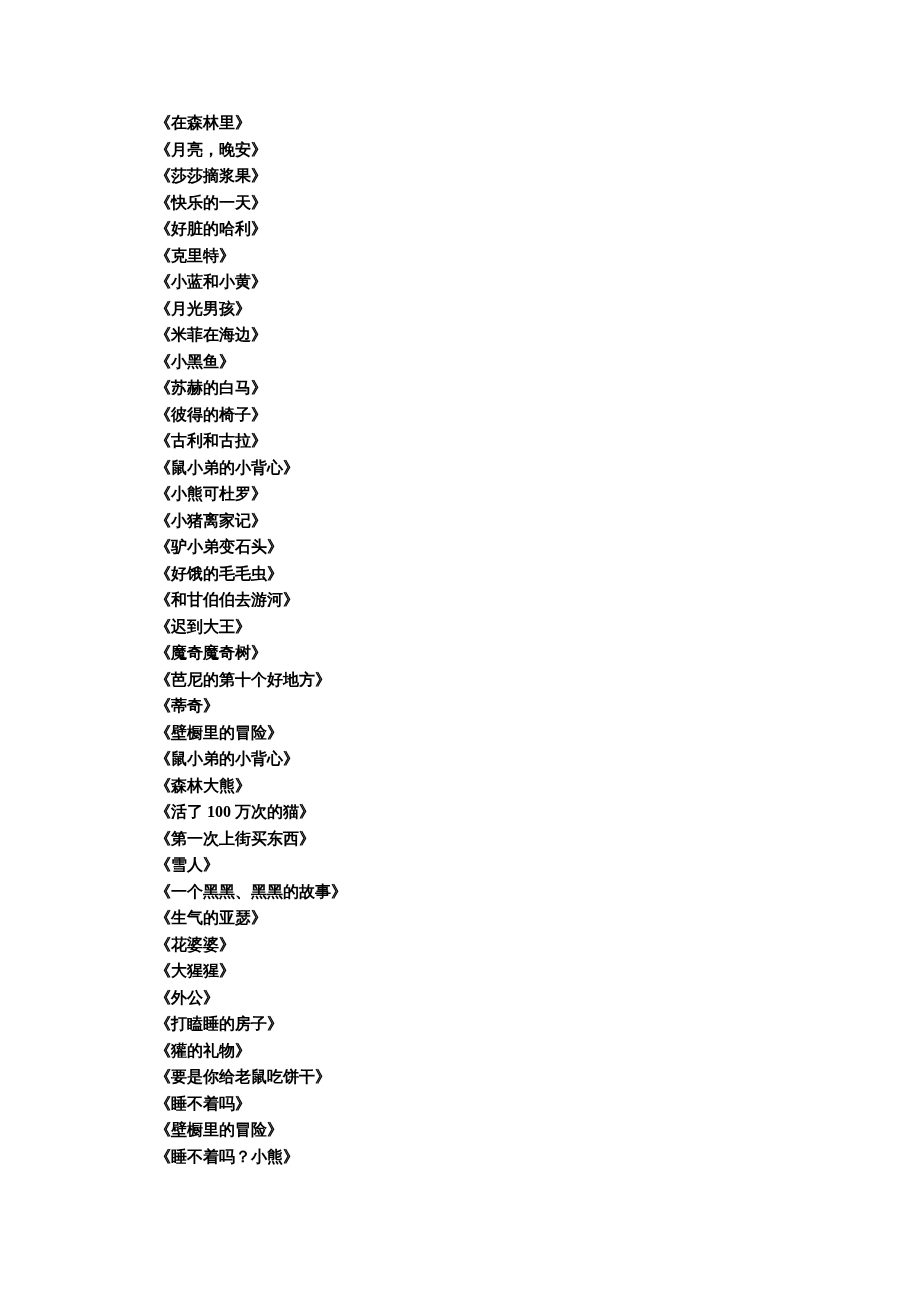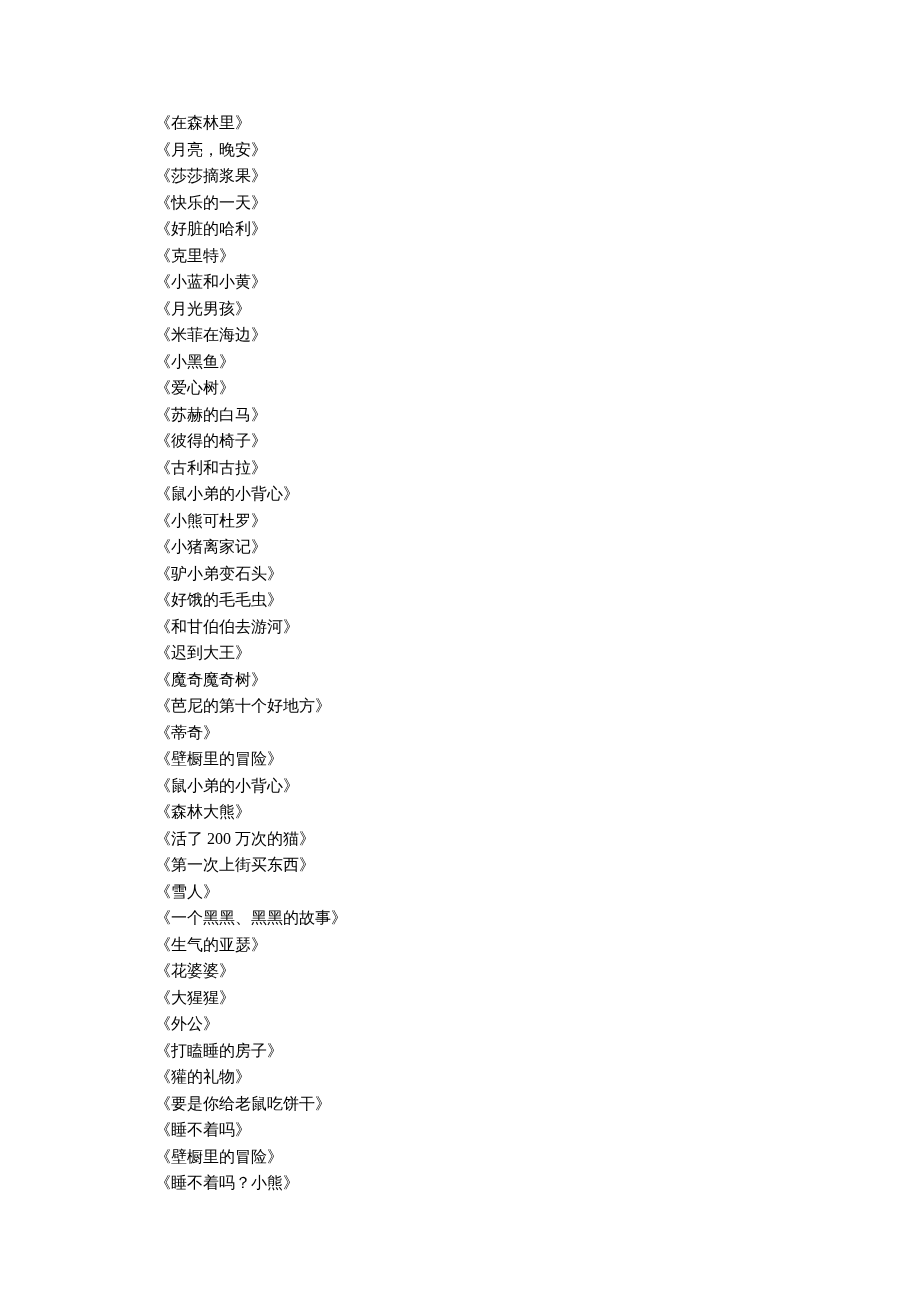--- a/index.html
+++ b/index.html
@@ -17,54 +17,54 @@
       padding-top: 110px;
       padding-left: 155px;
       line-height: 26.5px;
     }
     .book-list {
       display: flex;
       flex-direction: column;
     }
     .book-item {
       white-space: nowrap;
+      font-weight: bold;
     }
   </style>
 </head>
 <body>
 
 <div class="book-list">
     <div class="book-item">《在森林里》</div>
     <div class="book-item">《月亮，晚安》</div>
     <div class="book-item">《莎莎摘浆果》</div>
     <div class="book-item">《快乐的一天》</div>
     <div class="book-item">《好脏的哈利》</div>
     <div class="book-item">《克里特》</div>
     <div class="book-item">《小蓝和小黄》</div>
     <div class="book-item">《月光男孩》</div>
     <div class="book-item">《米菲在海边》</div>
     <div class="book-item">《小黑鱼》</div>
-    <div class="book-item">《爱心树》</div>
     <div class="book-item">《苏赫的白马》</div>
     <div class="book-item">《彼得的椅子》</div>
     <div class="book-item">《古利和古拉》</div>
     <div class="book-item">《鼠小弟的小背心》</div>
     <div class="book-item">《小熊可杜罗》</div>
     <div class="book-item">《小猪离家记》</div>
     <div class="book-item">《驴小弟变石头》</div>
     <div class="book-item">《好饿的毛毛虫》</div>
     <div class="book-item">《和甘伯伯去游河》</div>
     <div class="book-item">《迟到大王》</div>
     <div class="book-item">《魔奇魔奇树》</div>
     <div class="book-item">《芭尼的第十个好地方》</div>
     <div class="book-item">《蒂奇》</div>
     <div class="book-item">《壁橱里的冒险》</div>
     <div class="book-item">《鼠小弟的小背心》</div>
     <div class="book-item">《森林大熊》</div>
-    <div class="book-item">《活了 200 万次的猫》</div>
+    <div class="book-item">《活了 100 万次的猫》</div>
     <div class="book-item">《第一次上街买东西》</div>
     <div class="book-item">《雪人》</div>
     <div class="book-item">《一个黑黑、黑黑的故事》</div>
     <div class="book-item">《生气的亚瑟》</div>
     <div class="book-item">《花婆婆》</div>
     <div class="book-item">《大猩猩》</div>
     <div class="book-item">《外公》</div>
     <div class="book-item">《打瞌睡的房子》</div>
     <div class="book-item">《獾的礼物》</div>
     <div class="book-item">《要是你给老鼠吃饼干》</div>

